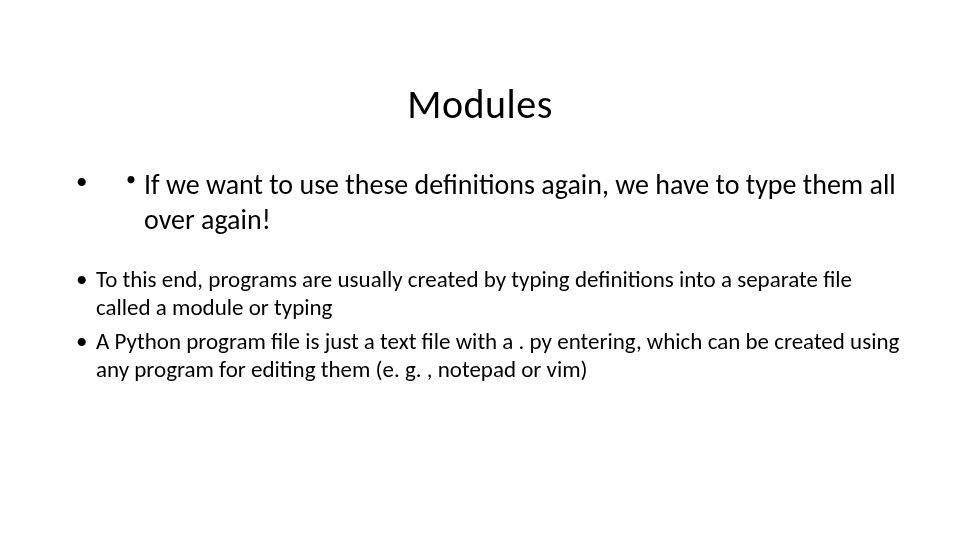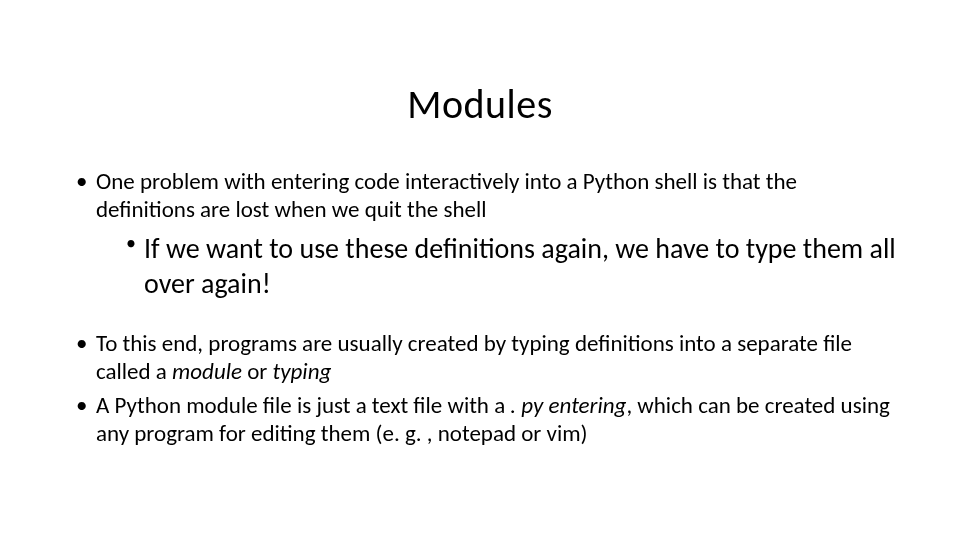--- a/index.html
+++ b/index.html
@@ -59,42 +59,40 @@
     line-height: 1.25;
   }
   ul.sub-list > li::before {
     content: "•";
     position: absolute;
     left: 0;
     top: 0;
     font-size: 20px;
   }
   .italic {
-    font-style: italic;
   }
 </style>
 </head>
 <body>
 
 <div class="slide">
   <h1 class="title">Modules</h1>
 
   <ul class="main-list">
 
     <li>
-      <span>One problem with entering code interactively into a Python shell is that the definitions are lost when we quit the shell</span>
       <ul class="sub-list">
         <li>
           <span>If we want to use these definitions again, we have to type them all over again!</span>
         </li>
       </ul>
     </li>
 
     <li>
       <span>To this end, programs are usually created by typing definitions into a separate file called a </span><span class="italic">module</span><span> or </span><span class="italic">typing</span>
     </li>
 
     <li>
-      <span>A Python module file is just a text file with a </span><span class="italic">. py entering</span><span>, which can be created using any program for editing them (e. g. , notepad or vim)</span>
+      <span>A Python program file is just a text file with a </span><span class="italic">. py entering</span><span>, which can be created using any program for editing them (e. g. , notepad or vim)</span>
     </li>
 
   </ul>
 </div>
 
 </body></html>

